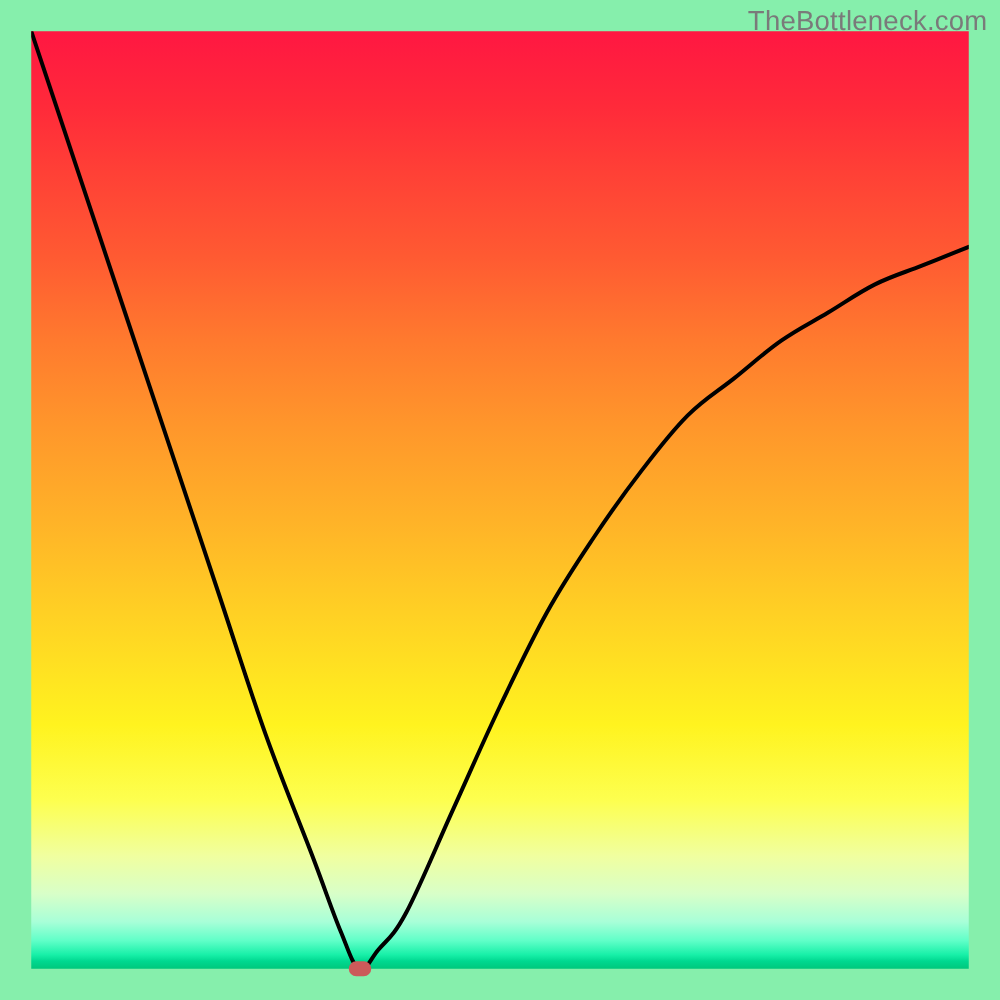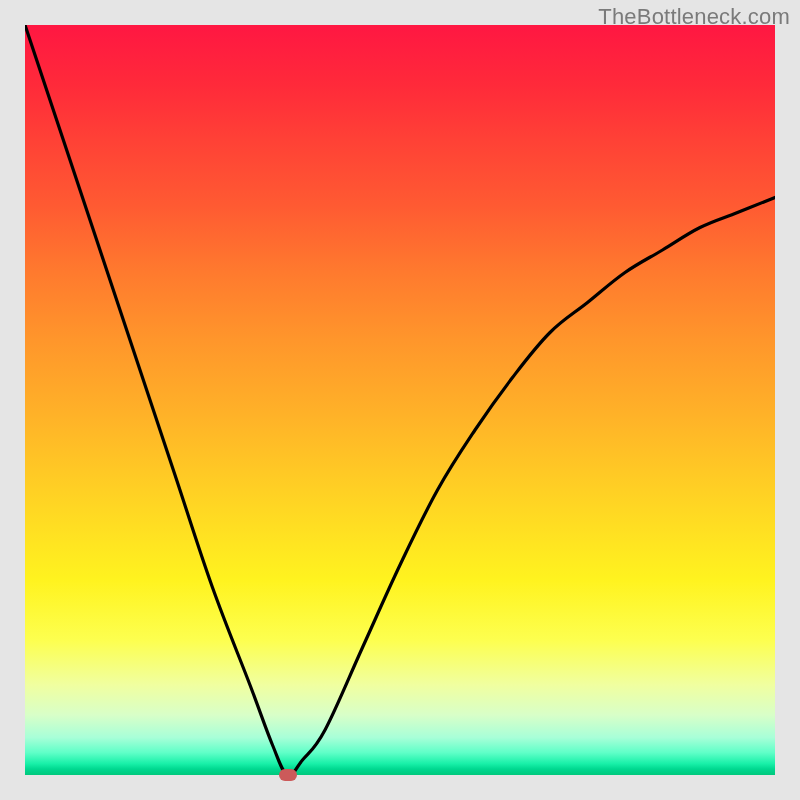--- a/index.html
+++ b/index.html
@@ -8,21 +8,21 @@
     width: 800px;
     height: 800px;
     overflow: hidden;
     background: #000;
     font-family: Arial, Helvetica, sans-serif;
   }
   .frame {
     position: relative;
     width: 800px;
     height: 800px;
-    background: #e5e5e5;
+    background: #86efac;
   }
   .plot {
     position: absolute;
     left: 25px;
     top: 25px;
     width: 750px;
     height: 750px;
     background: linear-gradient(to bottom,
       #ff1742 0%,
       #ff2a3a 8%,

